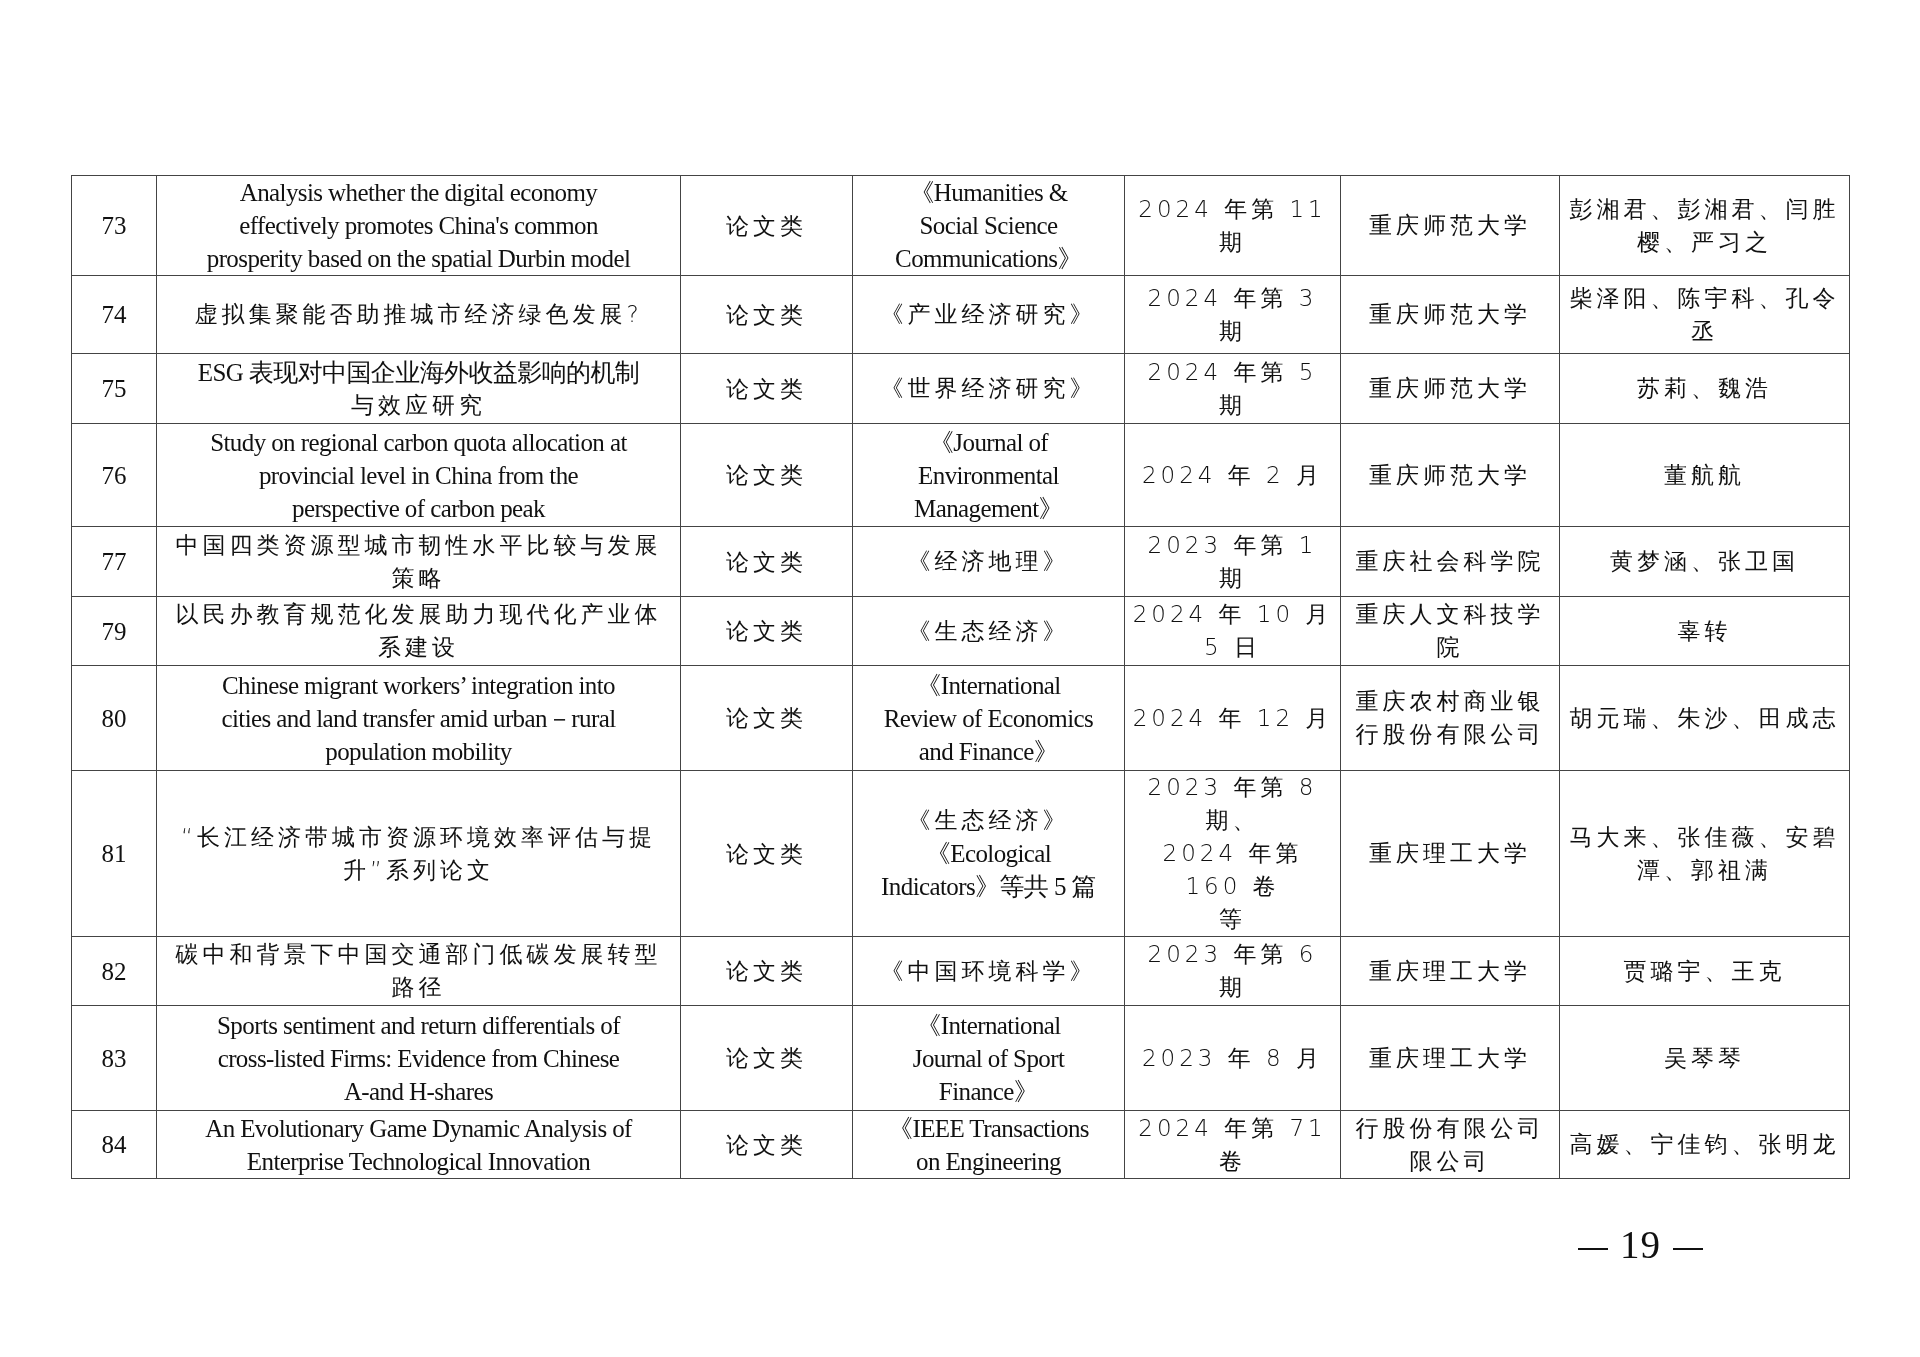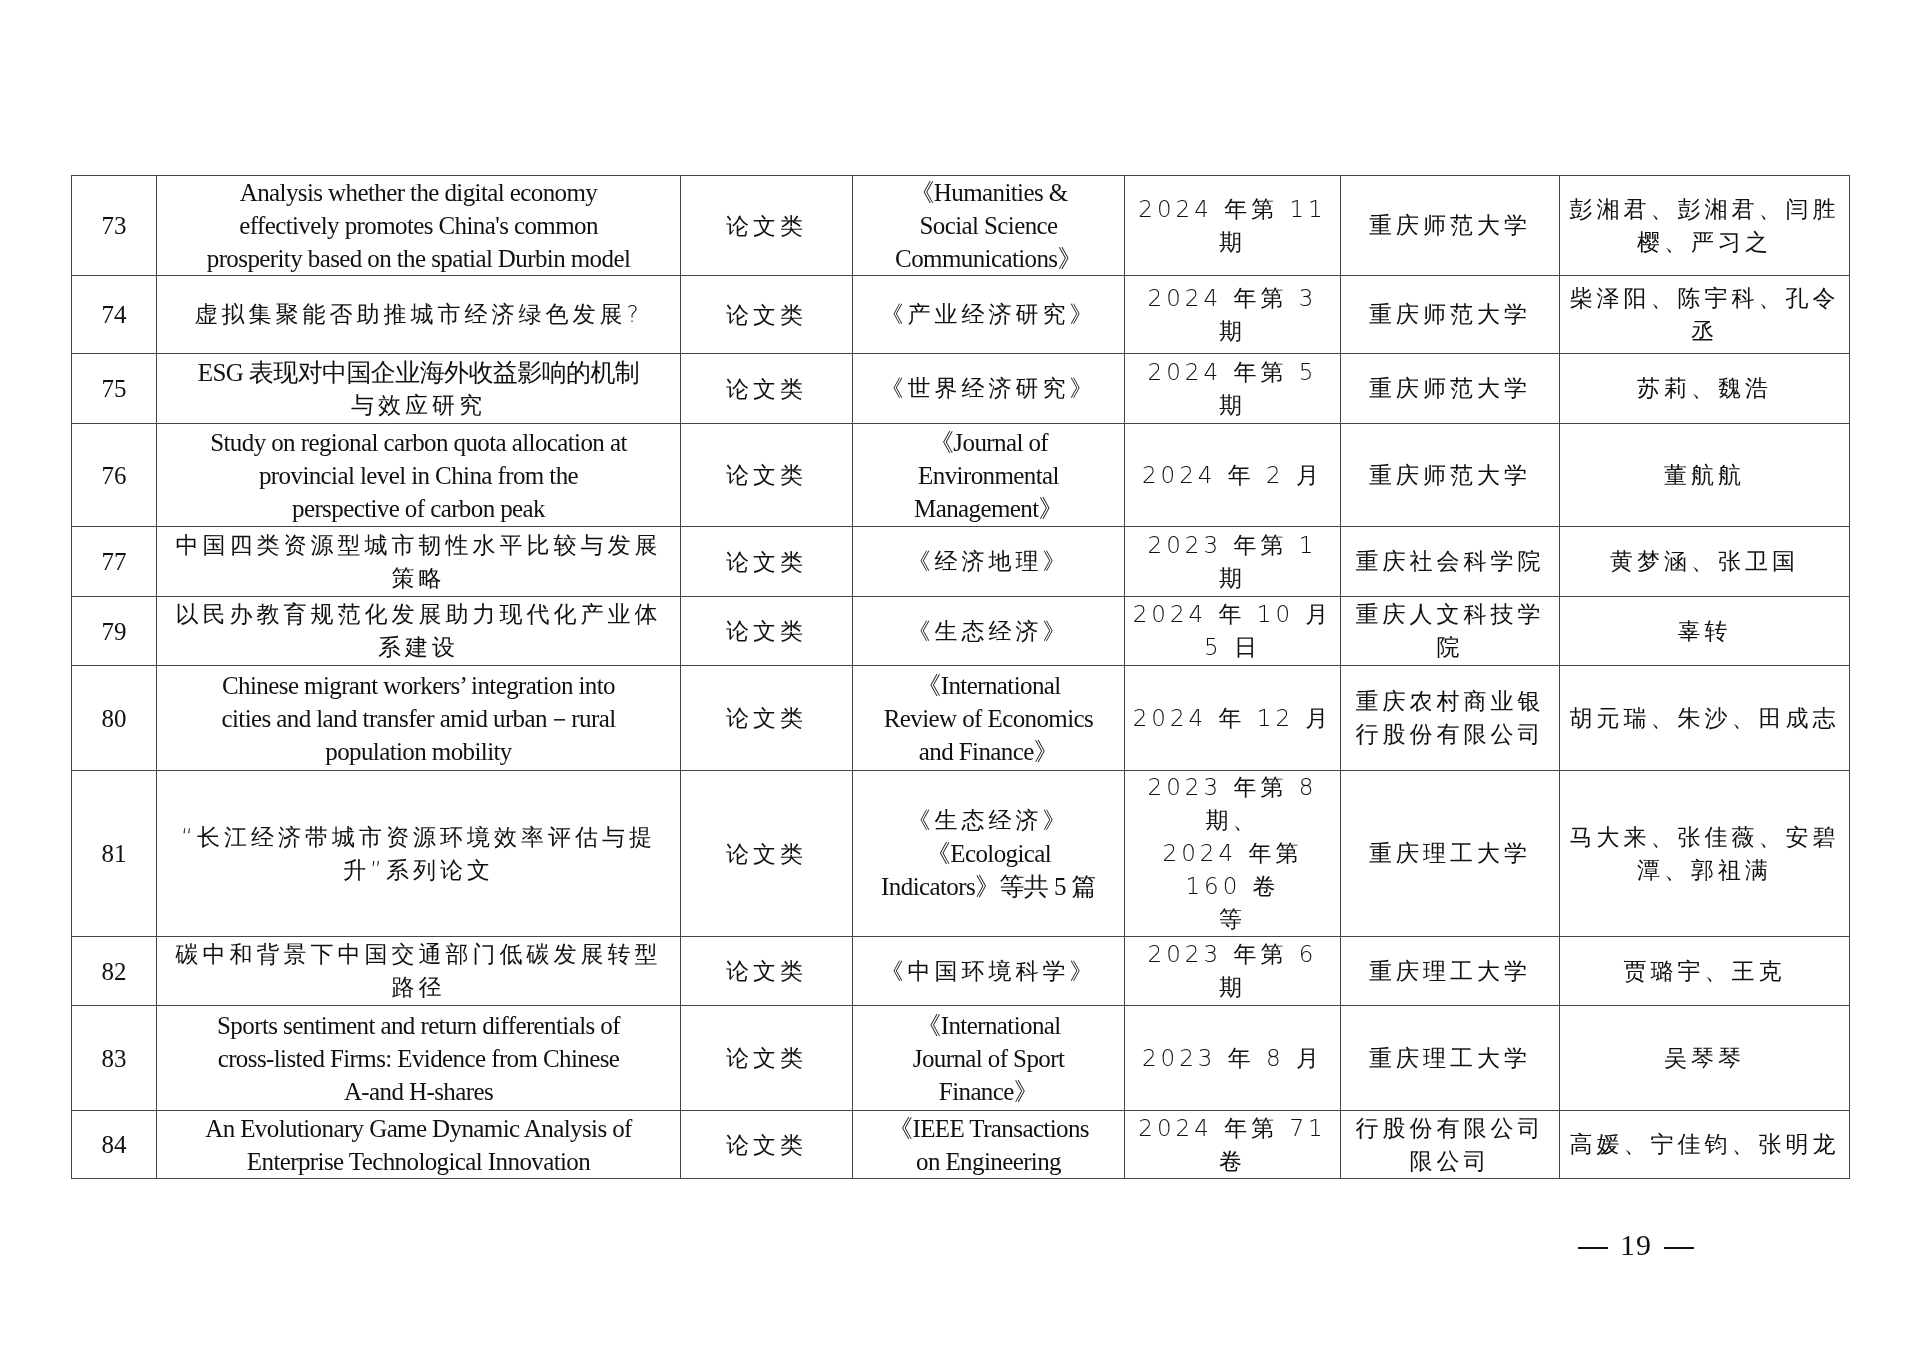--- a/index.html
+++ b/index.html
@@ -17,21 +17,21 @@
     padding: 0 4px;
     font-size: 25px; line-height: 33px;
     overflow: hidden;
   }
   td.c-no { font-size: 26px; }
   .zh { letter-spacing: 4px; font-family: "DejaVu Sans", "Liberation Sans", sans-serif; font-size: 23px; font-weight: 300; }
   .en { letter-spacing: -0.6px; }
   .line { display: block; }
   .page-number {
     position: absolute; left: 1566px; top: 1226px;
-    font-size: 30px; line-height: 38px; letter-spacing: 1px;
+    font-size: 39px; line-height: 38px; letter-spacing: 1px;
     font-family: "Liberation Serif", serif; color: #111;
   }
   .page-number .dash { display: inline-block; width: 30px; height: 2px; background: #111; vertical-align: middle; margin: 0 12px; }
 </style>
 </head>
 <body>
 
 <div class="page">
   <table class="awards">
     <colgroup>

